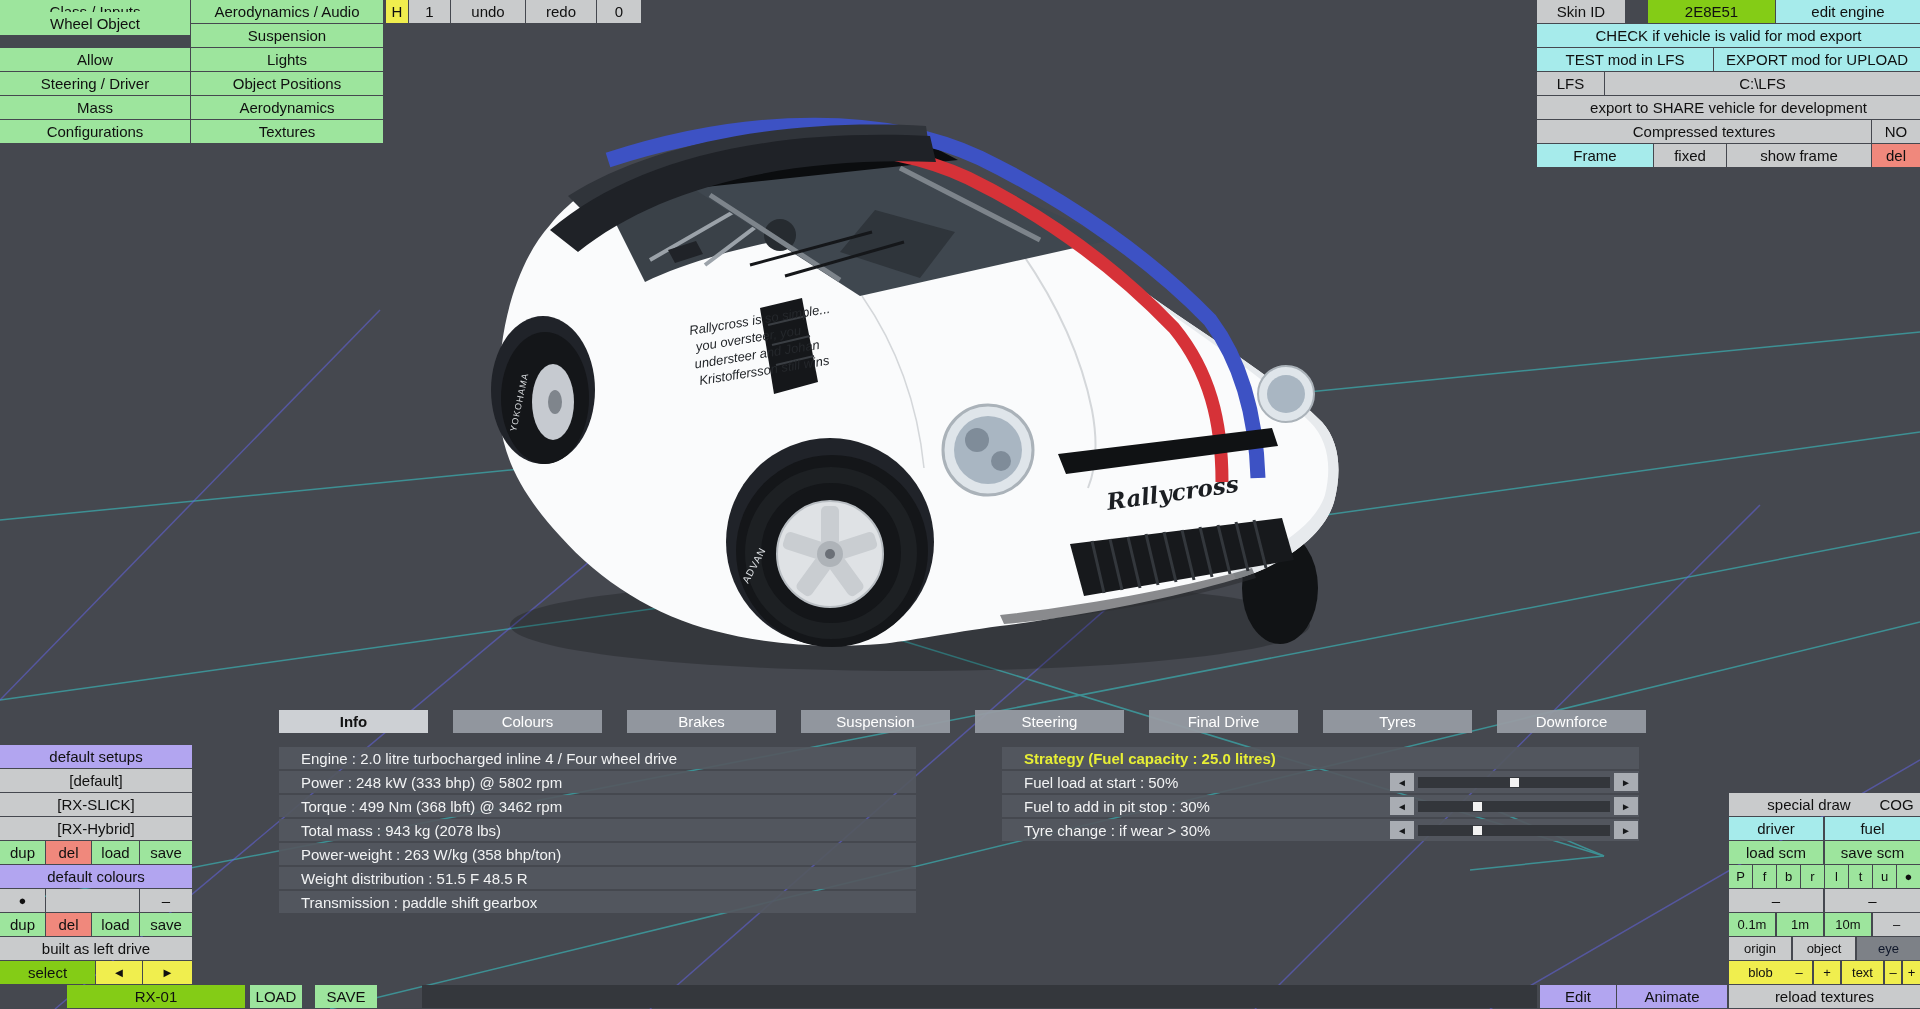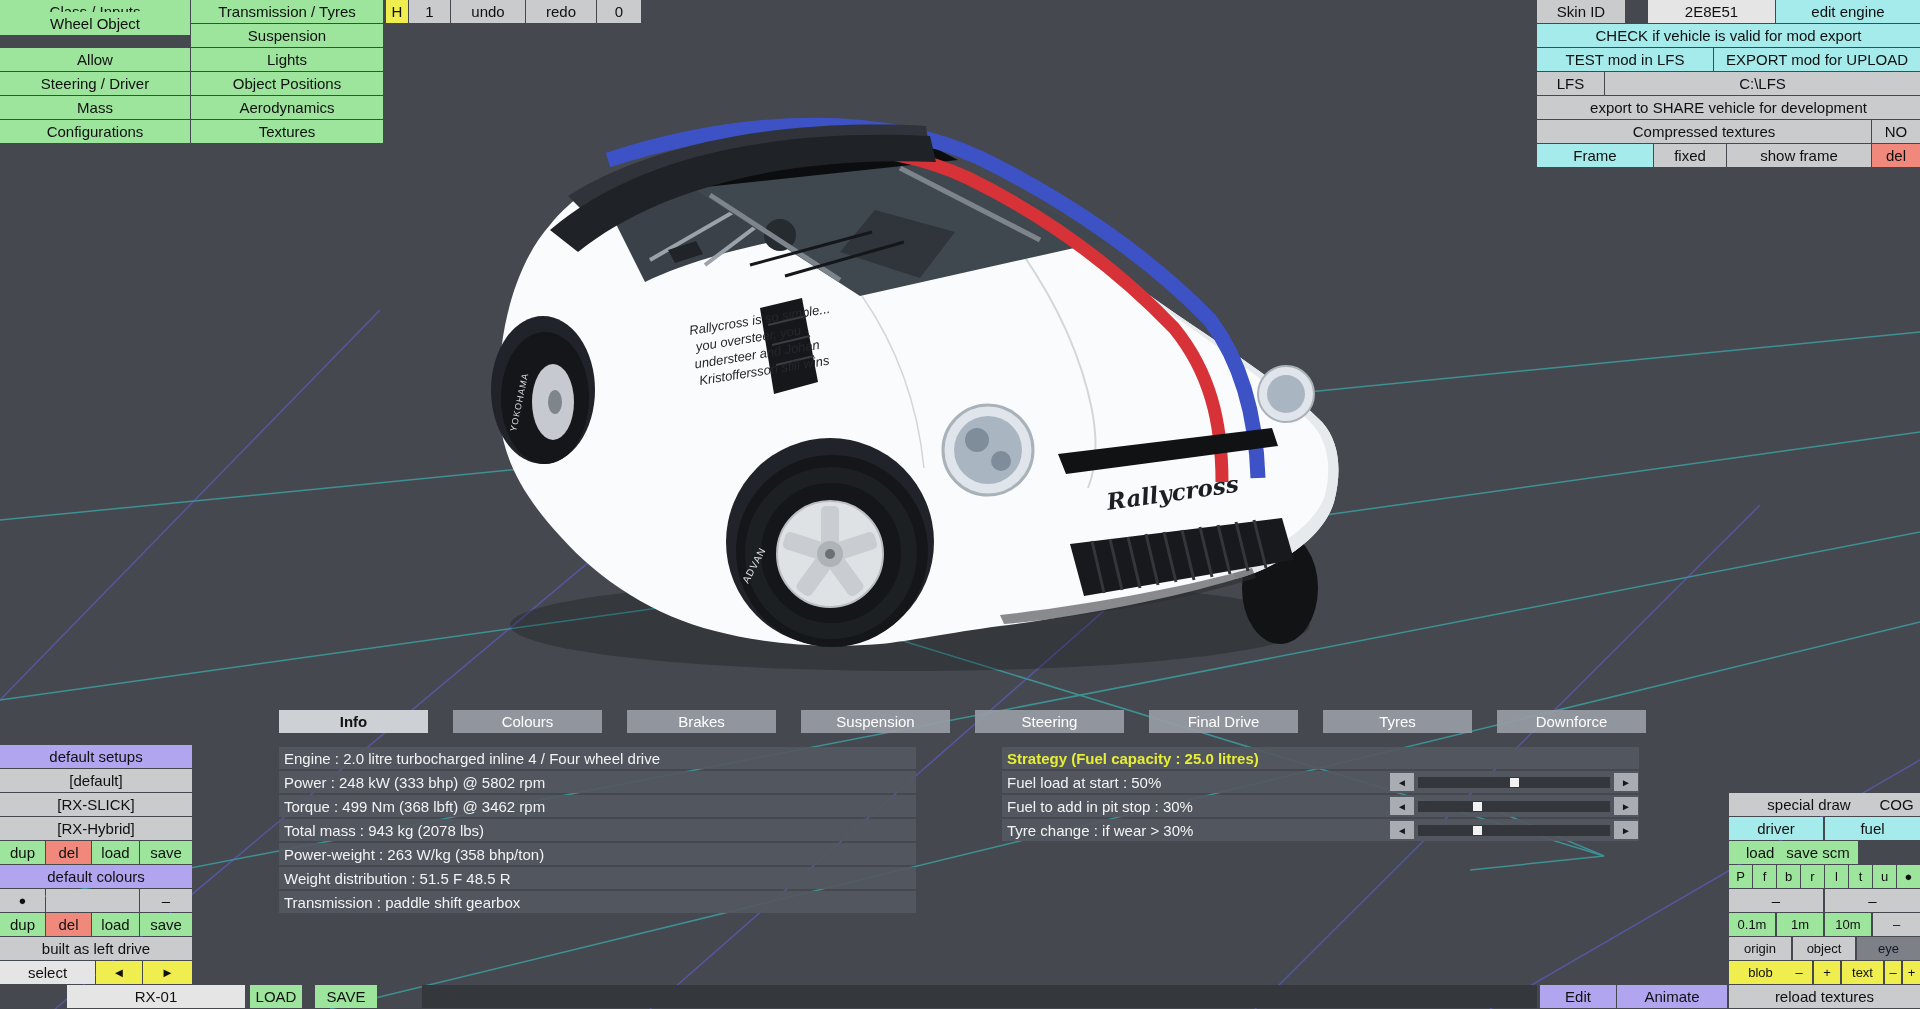--- a/index.html
+++ b/index.html
@@ -9,27 +9,27 @@
   #viewport{position:absolute;left:0;top:0;z-index:0}
   .ui{position:absolute;z-index:2}
   .btn{position:absolute;height:23px;display:flex;align-items:center;justify-content:center;
     font-size:15px;color:#101010;line-height:1;white-space:nowrap;overflow:hidden;cursor:default}
   .green{background:#9de59d}
   .gray{background:#c9cbcc}
   .cyan{background:#a6ebeb}
   .lav{background:#b2a5f0}
   .yel{background:#f0ee4e}
   .sal{background:#f0887c}
-  .white{background:#e5e5e5}
+  .white{background:#84cc16}
   .darkbtn{background:#7d8187;color:#0f172a}
   .small{font-size:13px}
   .error{position:absolute;height:22px;background:#ee8e80;color:#9e1206;font-weight:bold;
     display:flex;align-items:center;padding:0 8px;font-size:15px;z-index:2}
   .row-dark{position:absolute;height:22px;background:rgba(84,88,95,.92);color:#f2f3f4;
-    display:flex;align-items:center;padding-left:5px;font-size:15px;white-space:nowrap;z-index:2}
+    display:flex;align-items:center;padding-left:22px;font-size:15px;white-space:nowrap;z-index:2}
   .row-dark.title{color:#e7ee35;font-weight:bold}
   .tab{position:absolute;top:710px;width:149px;height:23px;background:rgba(150,155,162,.95);
     color:#fff;display:flex;align-items:center;justify-content:center;font-size:15px;z-index:2}
   .tab.active{background:#cdd0d4;color:#111;font-weight:bold}
   .sarrow{position:absolute;top:2px;width:24px;height:18px;background:#a9adb3;color:#16181a;
     display:flex;align-items:center;justify-content:center;font-size:10px}
   .strack{position:absolute;top:6px;height:11px;background:#33363b}
   .sthumb{position:absolute;top:1px;width:9px;height:9px;background:#f2f2f2}
   .statusbar{position:absolute;left:422px;top:985px;width:1115px;height:23px;background:#34373c;z-index:2}
 </style>
@@ -156,21 +156,21 @@
   </g>
 </svg>
 
 <div class="ui">
   <div class="btn green" style="left:0;top:0;width:190px">Class / Inputs</div>
   <div class="btn green" style="left:0;top:12px;width:190px">Wheel Object</div>
   <div class="btn green" style="left:0;top:48px;width:190px">Allow</div>
   <div class="btn green" style="left:0;top:72px;width:190px">Steering / Driver</div>
   <div class="btn green" style="left:0;top:96px;width:190px">Mass</div>
   <div class="btn green" style="left:0;top:120px;width:190px">Configurations</div>
-  <div class="btn green" style="left:191px;top:0;width:192px">Transmission / Tyres</div>
+  <div class="btn green" style="left:191px;top:0;width:192px">Aerodynamics / Audio</div>
   <div class="btn green" style="left:191px;top:24px;width:192px">Suspension</div>
   <div class="btn green" style="left:191px;top:48px;width:192px">Lights</div>
   <div class="btn green" style="left:191px;top:72px;width:192px">Object Positions</div>
   <div class="btn green" style="left:191px;top:96px;width:192px">Aerodynamics</div>
   <div class="btn green" style="left:191px;top:120px;width:192px">Textures</div>
 </div>
 
 <div class="ui">
   <div class="btn yel" style="left:386px;top:0;width:22px">H</div>
   <div class="btn gray" style="left:409px;top:0;width:41px">1</div>
@@ -279,21 +279,21 @@
   <div class="btn green" style="left:315px;top:985px;width:62px">SAVE</div>
 </div>
 <div class="statusbar"></div>
 
 <div class="ui">
   <div class="btn gray" style="left:1729px;top:793px;width:160px">special draw</div>
   <div class="btn gray" style="left:1873px;top:793px;width:47px">COG</div>
   <div class="btn cyan" style="left:1729px;top:817px;width:94px">driver</div>
   <div class="btn cyan" style="left:1825px;top:817px;width:95px">fuel</div>
   <div class="btn green" style="left:1729px;top:841px;width:94px">load scm</div>
-  <div class="btn green" style="left:1778px;top:841px;width:80px">save scm</div>
+  <div class="btn green" style="left:1825px;top:841px;width:95px">save scm</div>
 
   <div class="btn green small" style="left:1729px;top:865px;width:23px">P</div>
   <div class="btn green small" style="left:1753px;top:865px;width:23px">f</div>
   <div class="btn green small" style="left:1777px;top:865px;width:23px">b</div>
   <div class="btn green small" style="left:1801px;top:865px;width:23px">r</div>
   <div class="btn green small" style="left:1825px;top:865px;width:23px">l</div>
   <div class="btn green small" style="left:1849px;top:865px;width:23px">t</div>
   <div class="btn green small" style="left:1873px;top:865px;width:23px">u</div>
   <div class="btn green small" style="left:1897px;top:865px;width:23px">●</div>
 

